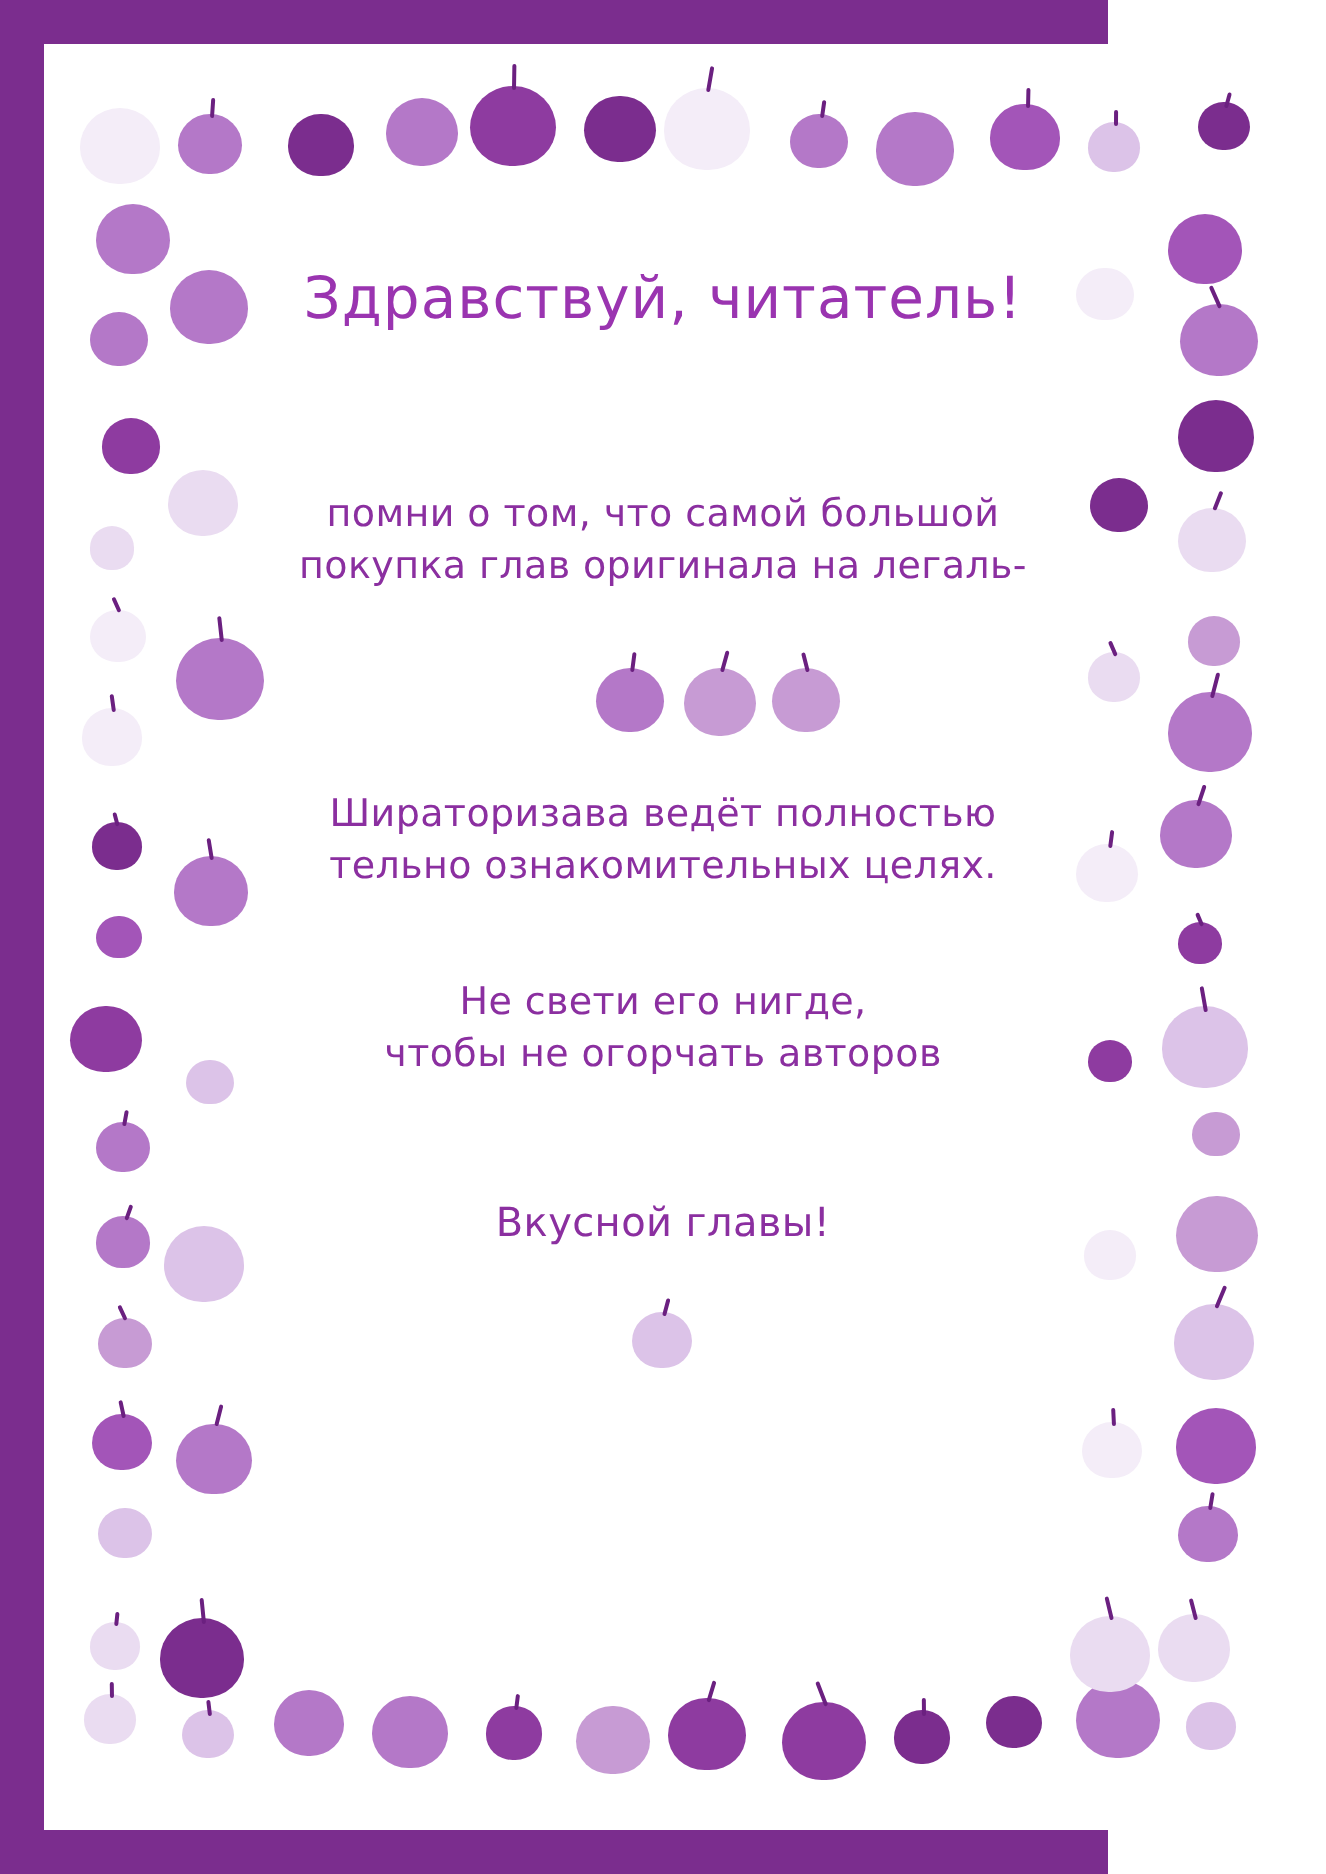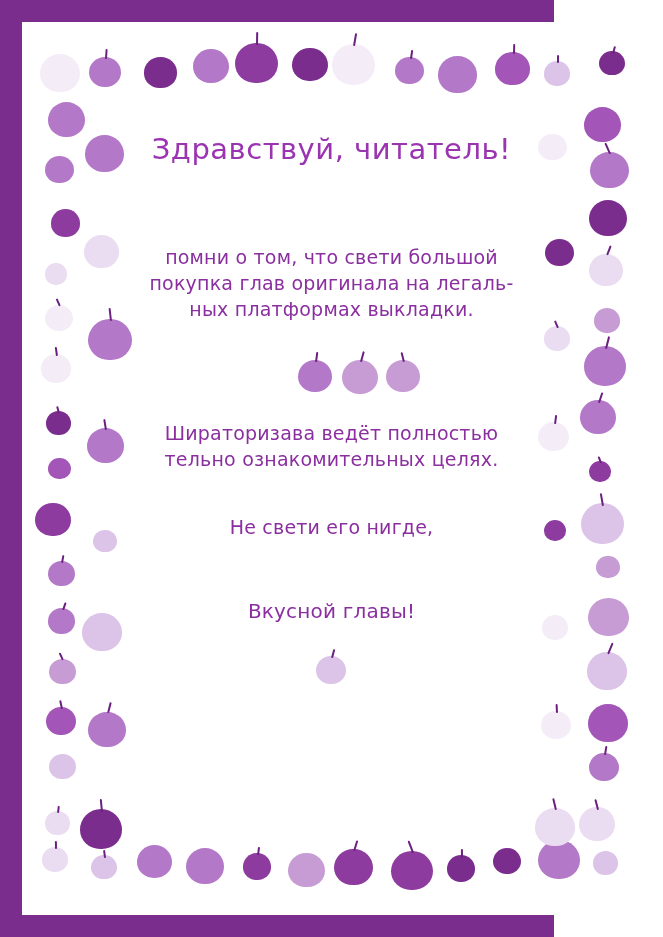--- a/index.html
+++ b/index.html
@@ -256,23 +256,22 @@
         <div class="plum" style="width: 40.2922px; height: 37.8747px; background: rgb(234, 220, 241); left: 512.928px; top: 786.244px;">
           <span class="stem" style="height: 12.0877px; top: -10.0877px; transform: rotate(-13.4809deg);"></span>
         </div>
       </div>
 
     <div id="content">
 
       <h1 id="heading">Здравствуй, читатель!</h1>
 
       <p class="para" id="para1">
-        <span class="line">помни о том, что свети большой</span>
+        <span class="line">помни о том, что самой большой</span>
         <span class="line">покупка глав оригинала на легаль-</span>
-        <span class="line">ных платформах выкладки.</span>
       </p>
 
       <div id="divider-plums">
           <div class="plum" style="width: 34px; height: 31.96px; background: rgb(180, 120, 200); left: 216px; top: 12px;">
             <span class="stem" style="height: 10.2px; top: -8.2px; transform: rotate(7.39384deg);"></span>
           </div>
           <div class="plum" style="width: 36px; height: 33.84px; background: rgb(199, 155, 212); left: 260px; top: 12px;">
             <span class="stem" style="height: 10.8px; top: -8.8px; transform: rotate(15.4311deg);"></span>
           </div>
           <div class="plum" style="width: 34px; height: 31.96px; background: rgb(199, 155, 212); left: 304px; top: 12px;">
@@ -280,20 +279,21 @@
           </div>
         </div>
 
       <p class="para" id="para2">
         <span class="line">Шираторизава ведёт полностью</span>
         <span class="line">тельно ознакомительных целях.</span>
       </p>
 
       <p class="para" id="para3">
         <span class="line">Не свети его нигде,</span>
+        <span class="line">чтобы не огорчать авторов</span>
       </p>
 
       <p class="para" id="para4">
         <span class="line">Вкусной главы!</span>
       </p>
 
       <div id="bottom-plum">
           <div class="plum" style="width: 30px; height: 28.2px; background: rgb(220, 195, 232); left: 234px; top: 10px;">
             <span class="stem" style="height: 9px; top: -7px; transform: rotate(14.8239deg);"></span>
           </div>

